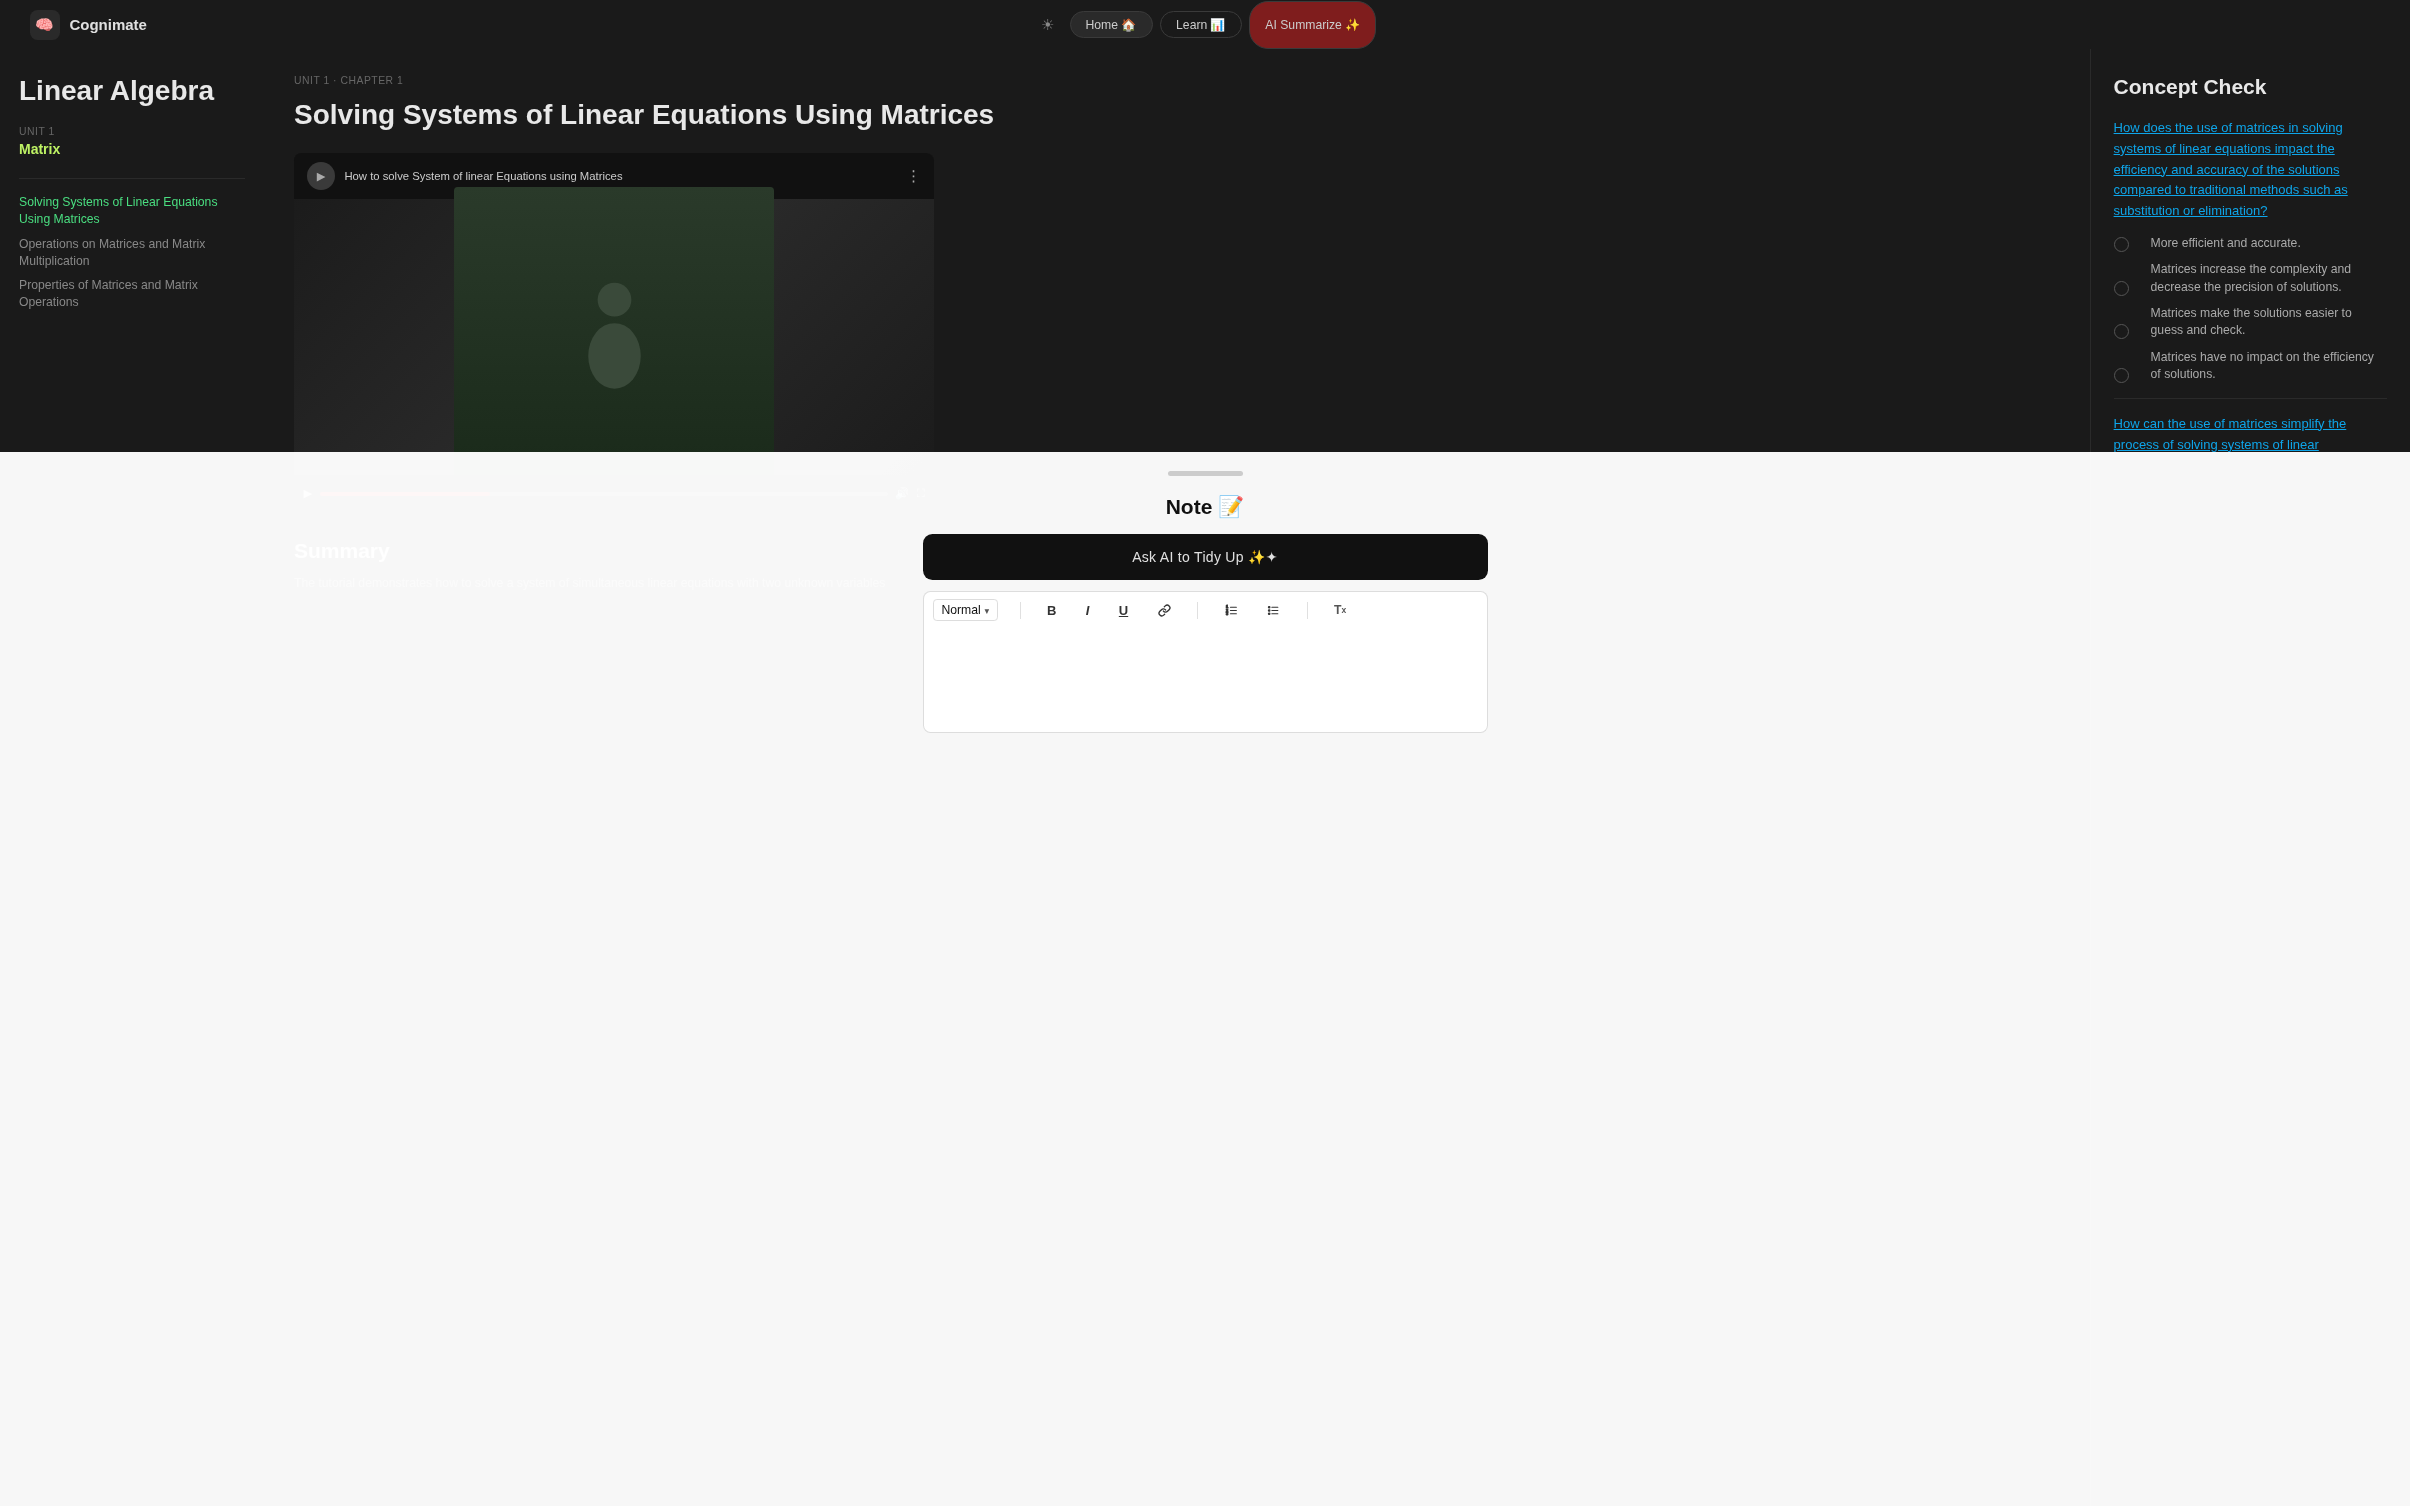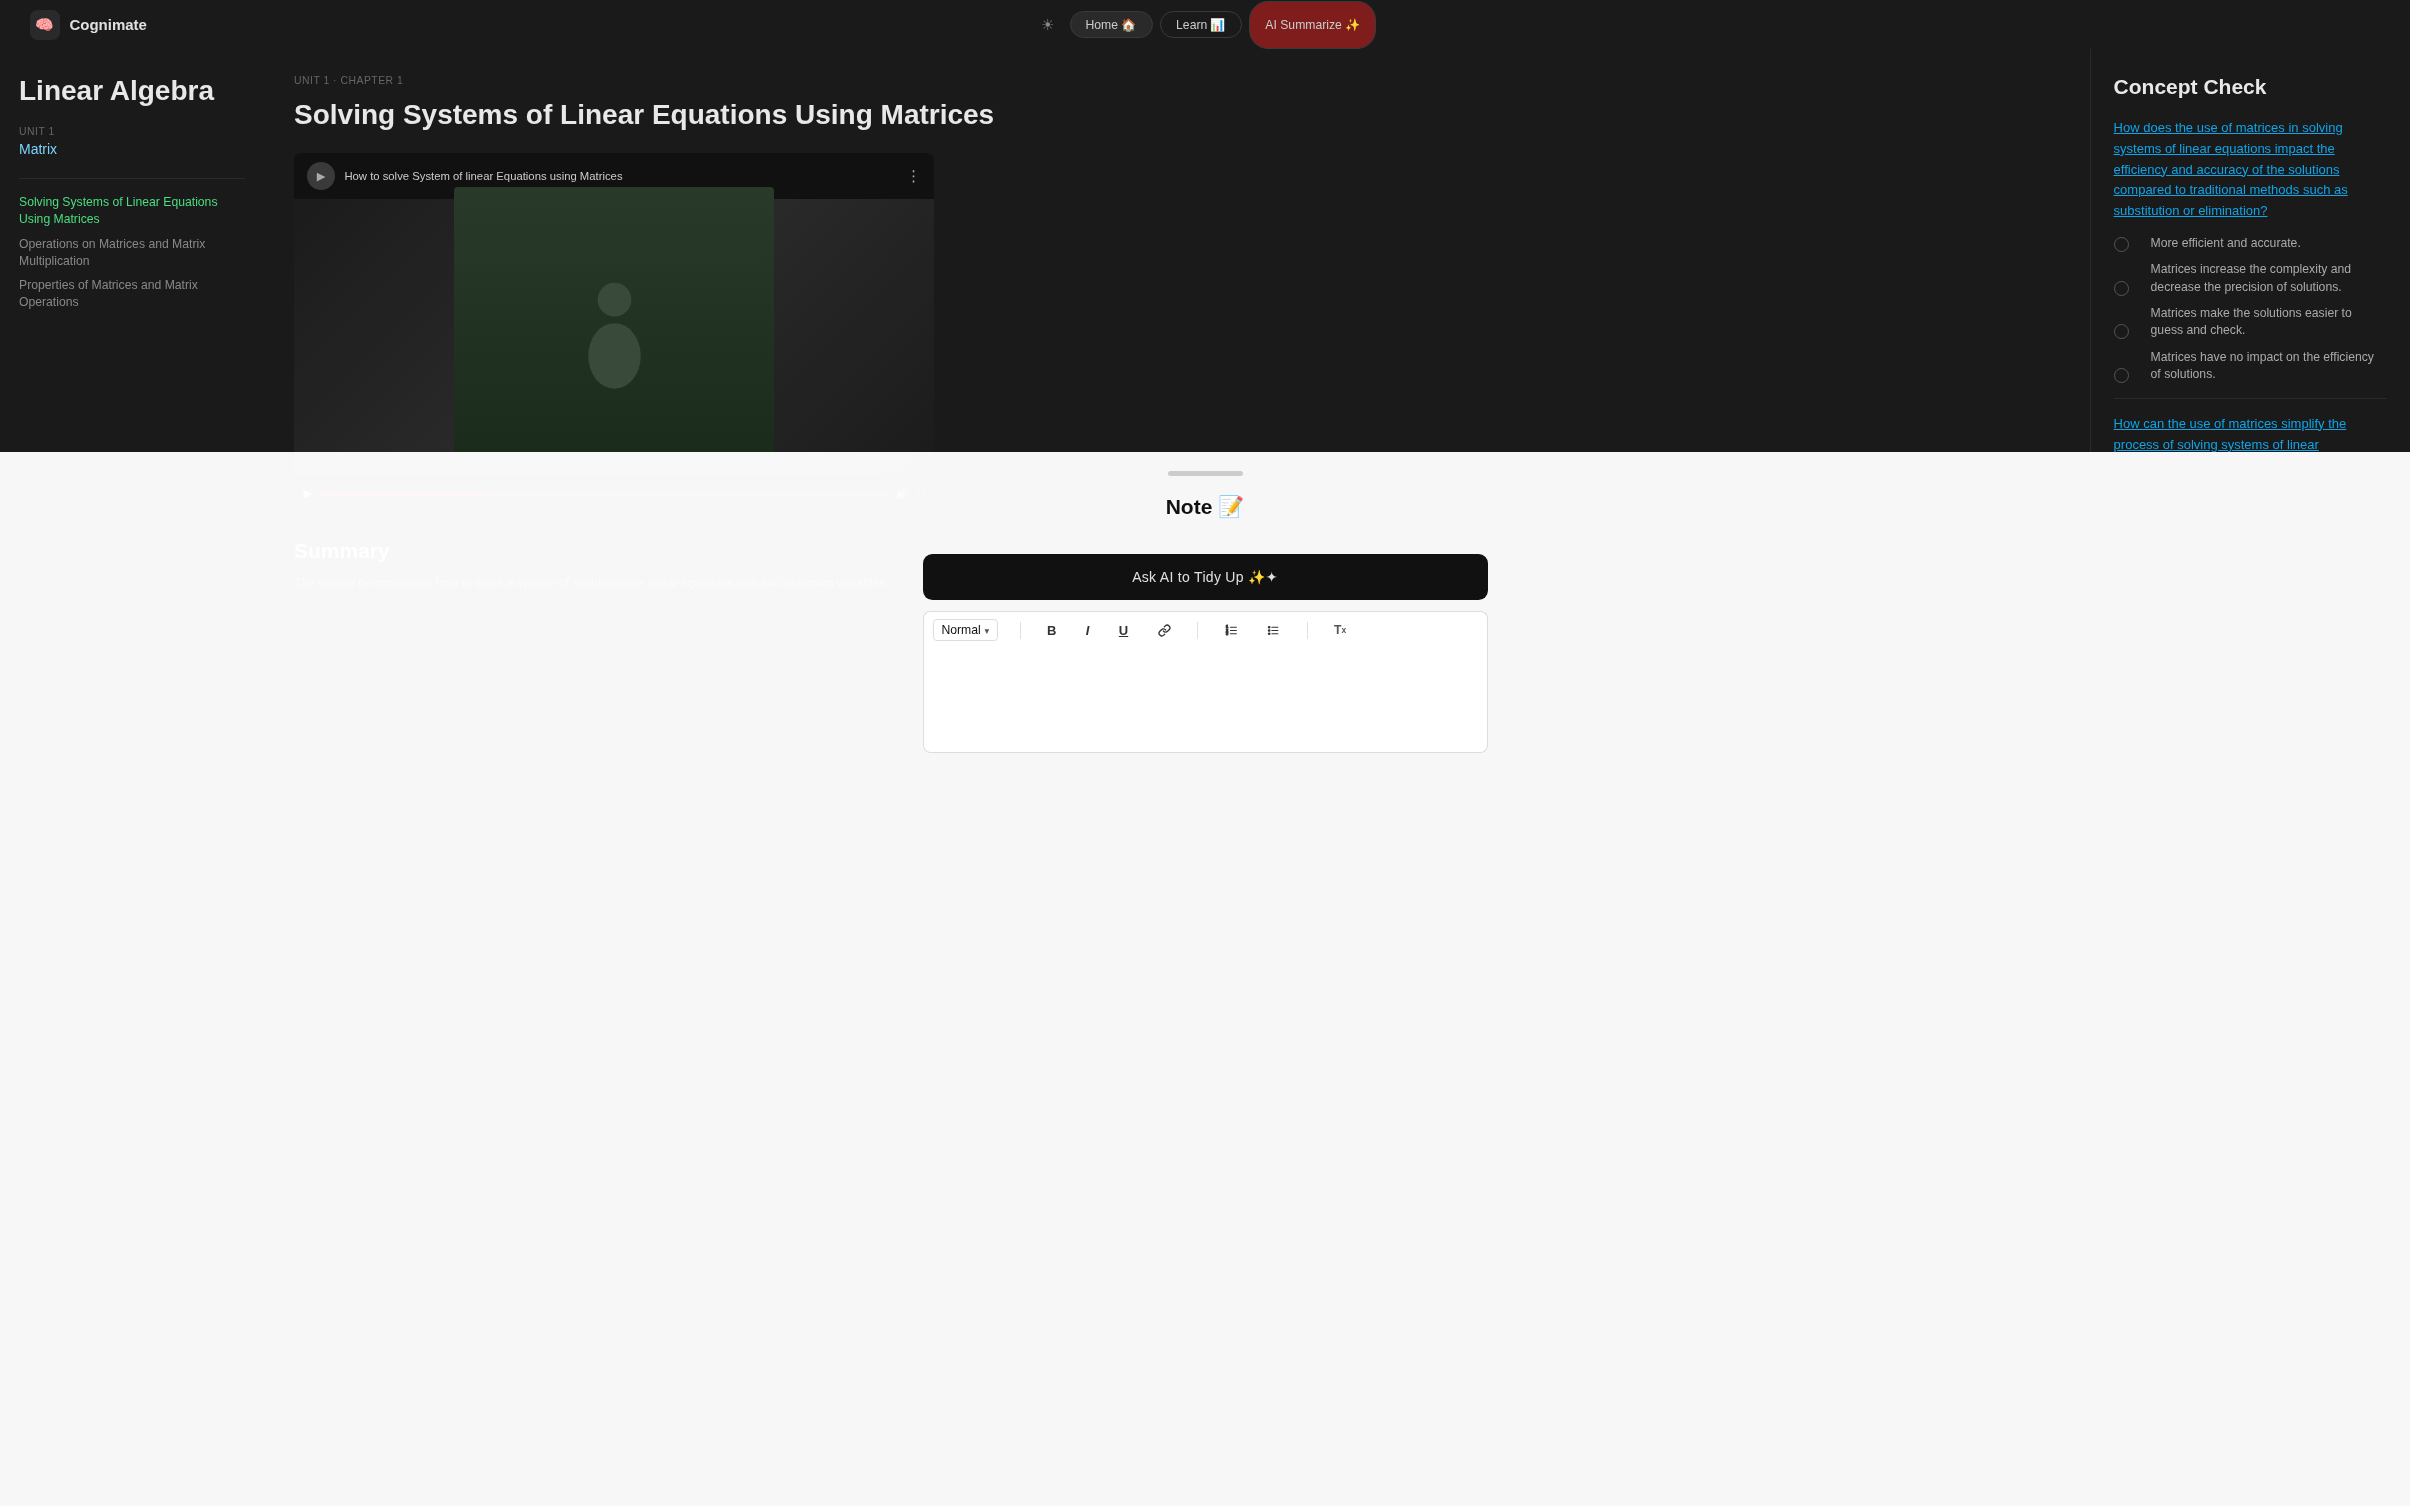--- a/index.html
+++ b/index.html
@@ -109,22 +109,22 @@
     .sidebar-unit-label {
       font-size: 10.4px;
       color: #666;
       font-weight: 500;
       text-transform: uppercase;
       letter-spacing: 0.5px;
       margin-bottom: 3.8px;
     }
     .sidebar-section-title {
       font-size: 14px;
-      font-weight: 400;
-      color: #7dd3fc;
+      font-weight: 700;
+      color: #bef264;
       margin-bottom: 21px;
     }
     .sidebar-link {
       display: block;
       font-size: 12.2px;
       color: #888;
       padding: 3.8px 0;
       cursor: pointer;
       line-height: 1.4;
     }
@@ -344,21 +344,20 @@
       font-weight: 700;
       color: #111;
       margin-bottom: 15px;
     }
     .modal-content-wrap {
       width: 100%;
       max-width: 565px;
       display: flex;
       flex-direction: column;
       gap: 11.3px;
-      margin-top: 20px;
     }
     .ai-tidy-btn {
       width: 100%;
       background: #111;
       color: #e0e0e0;
       border: none;
       border-radius: 9.4px;
       padding: 15px 19px;
       font-size: 14px;
       font-weight: 500;

